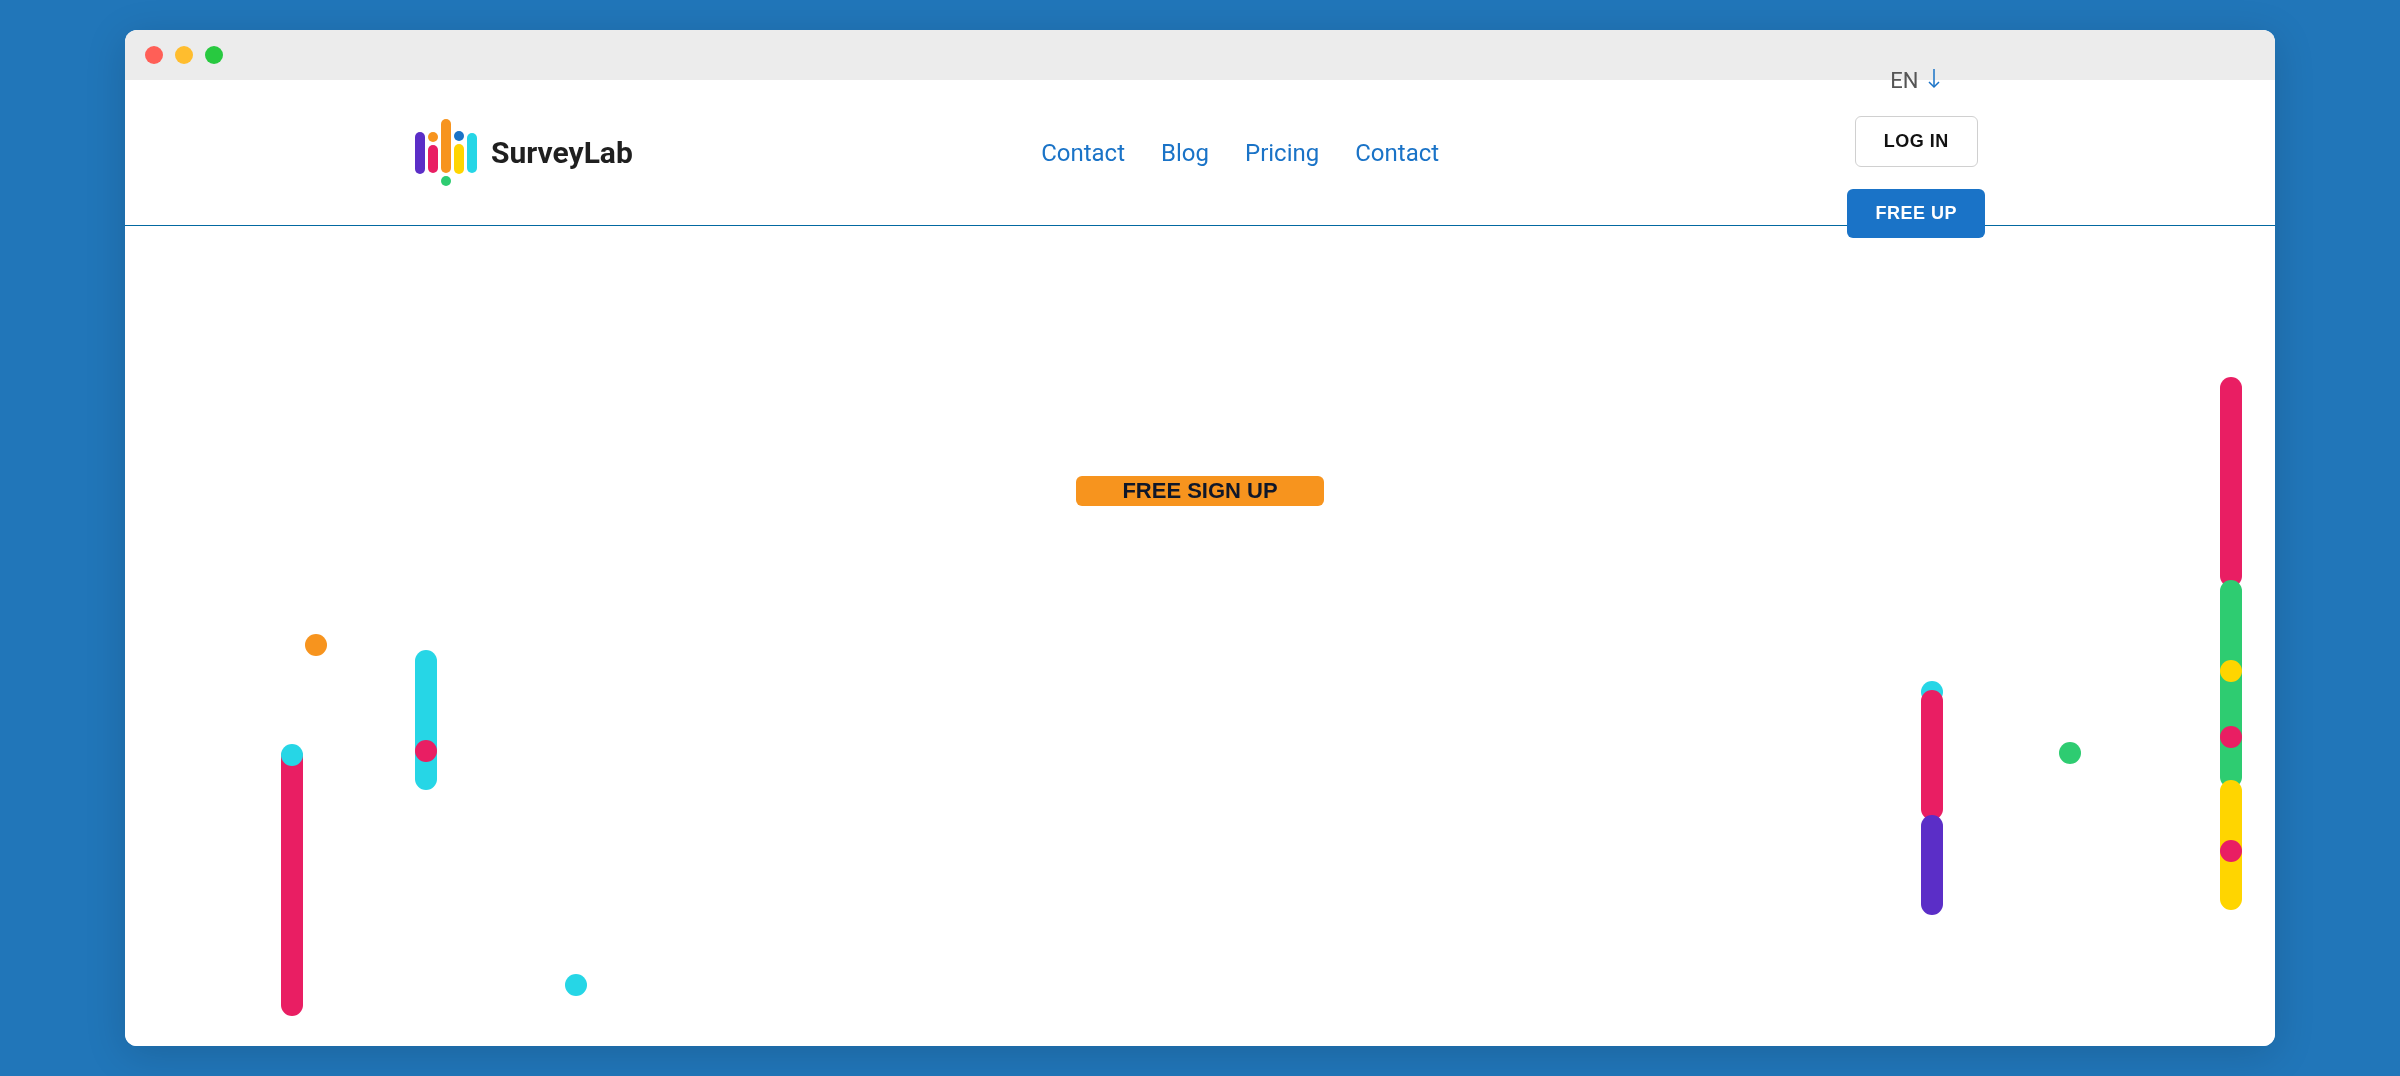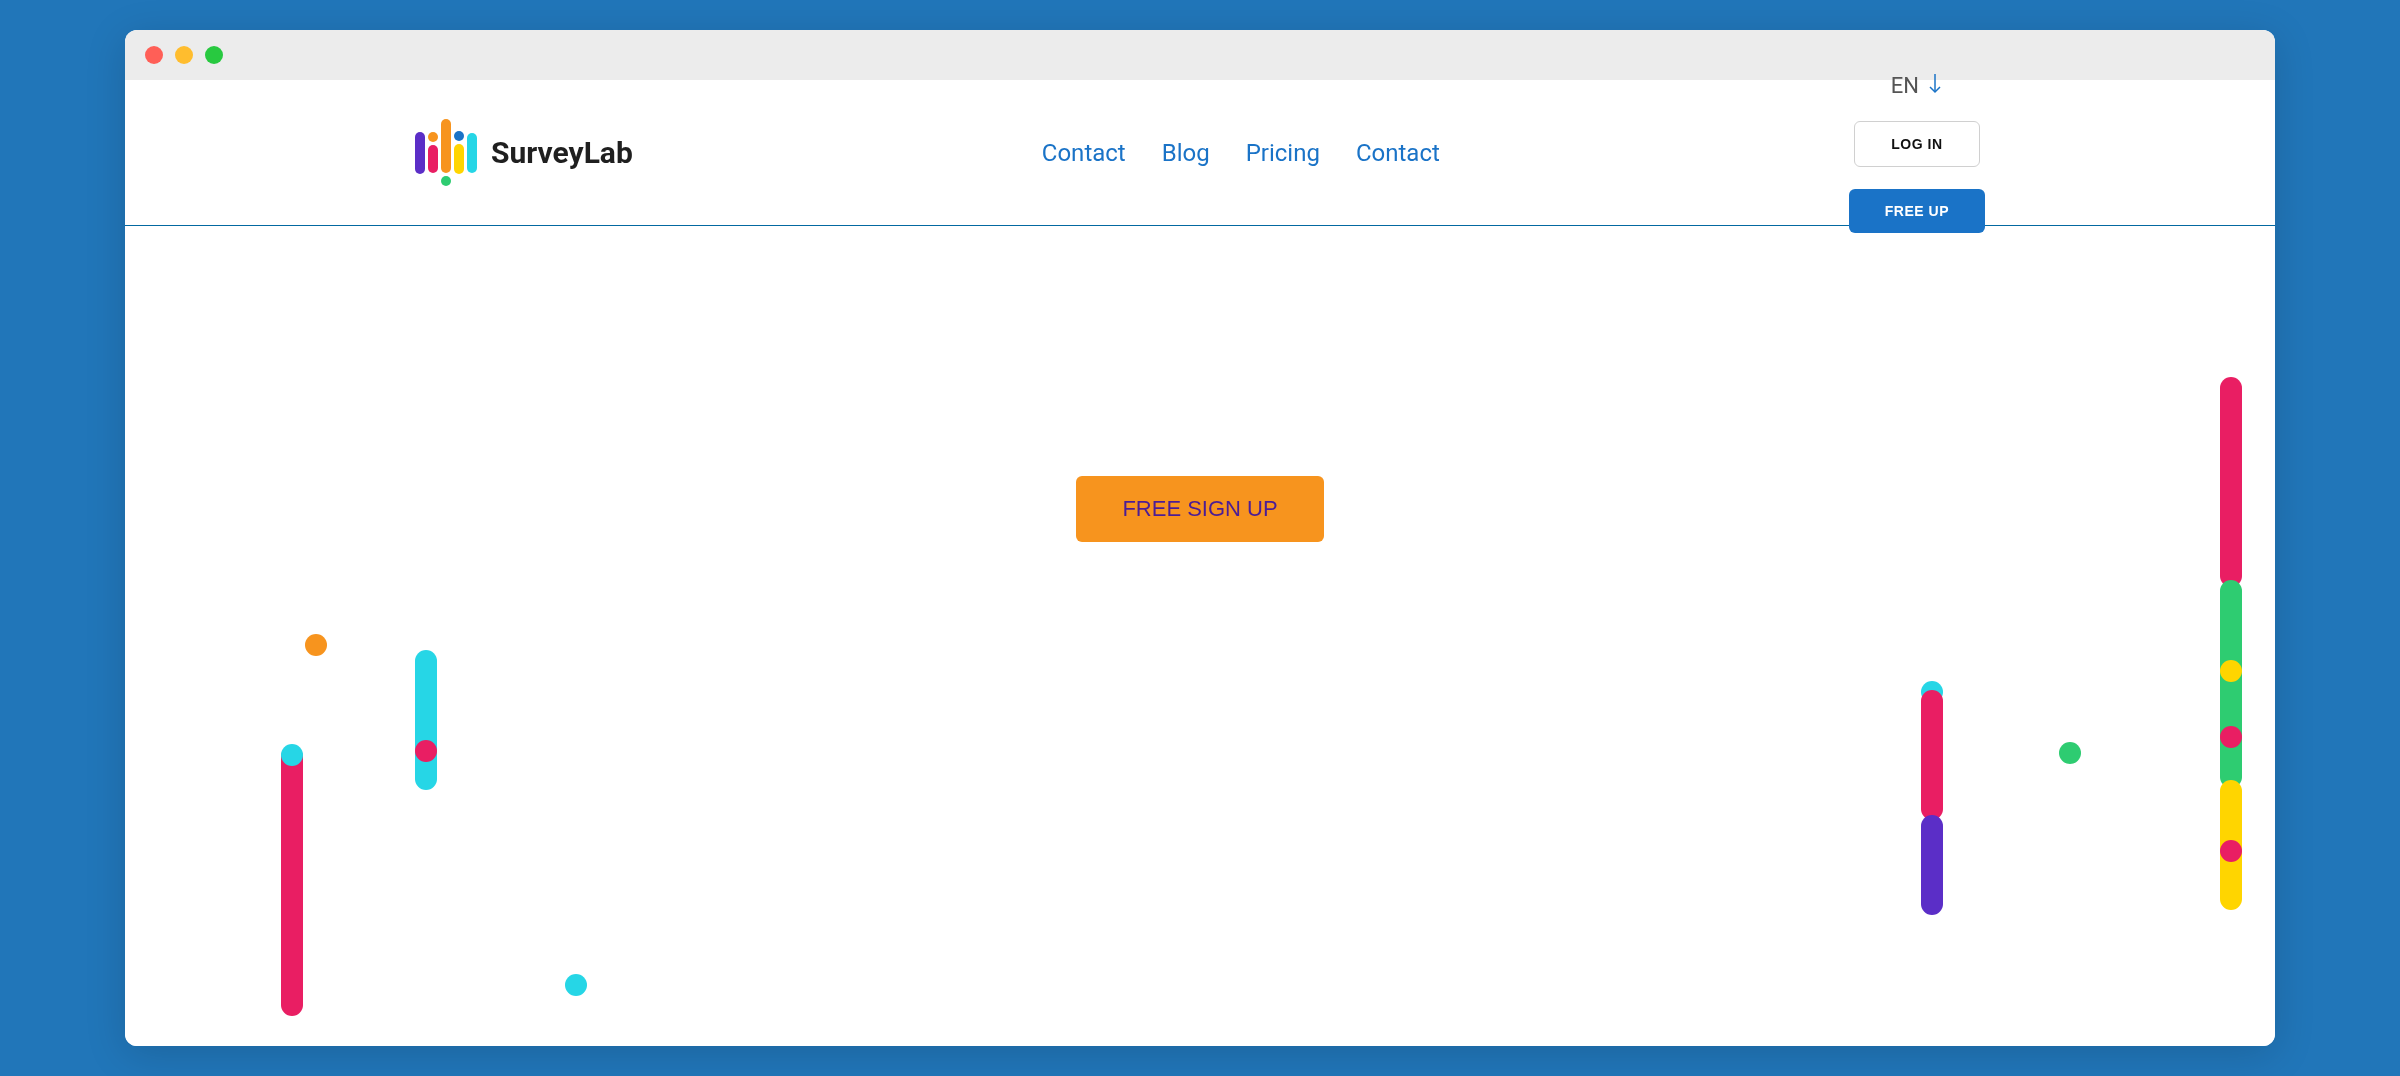--- a/index.html
+++ b/index.html
@@ -86,23 +86,23 @@
     display: flex;
     align-items: center;
     gap: 8px;
     font-size: 22px;
     color: #555;
     cursor: pointer;
   }
   .lang-arrow { color:#1a73c7; }
 
   .btn {
-    padding: 14px 36px;
+    padding: 14px 28px;
     border-radius: 6px;
-    font-size: 14px;
+    font-size: 18px;
     font-weight: 700;
     letter-spacing: 0.5px;
     cursor: pointer;
     border: none;
   }
   .btn-login {
     background: #fff;
     color: #111;
     border: 1px solid #d0d0d0;
   }
@@ -123,24 +123,24 @@
     margin-bottom: 44px;
   }
   .hero-sub {
     font-size: 26px;
     color: #3d3d3d;
     line-height: 1.7;
     margin-bottom: 60px;
   }
   .btn-cta {
     background: #f7941e;
-    color: #4c1d95;
-    padding: 20px 46px;
+    color: #0f172a;
+    padding: 2px 46px;
     font-size: 22px;
-    font-weight: 400;
+    font-weight: 700;
     border-radius: 6px;
     cursor: pointer;
     border: none;
   }
 
   
   .deco { position: absolute; }
   .bar { border-radius: 11px; width: 22px; }
   .ball { border-radius: 50%; width: 22px; height: 22px; }
 </style>

